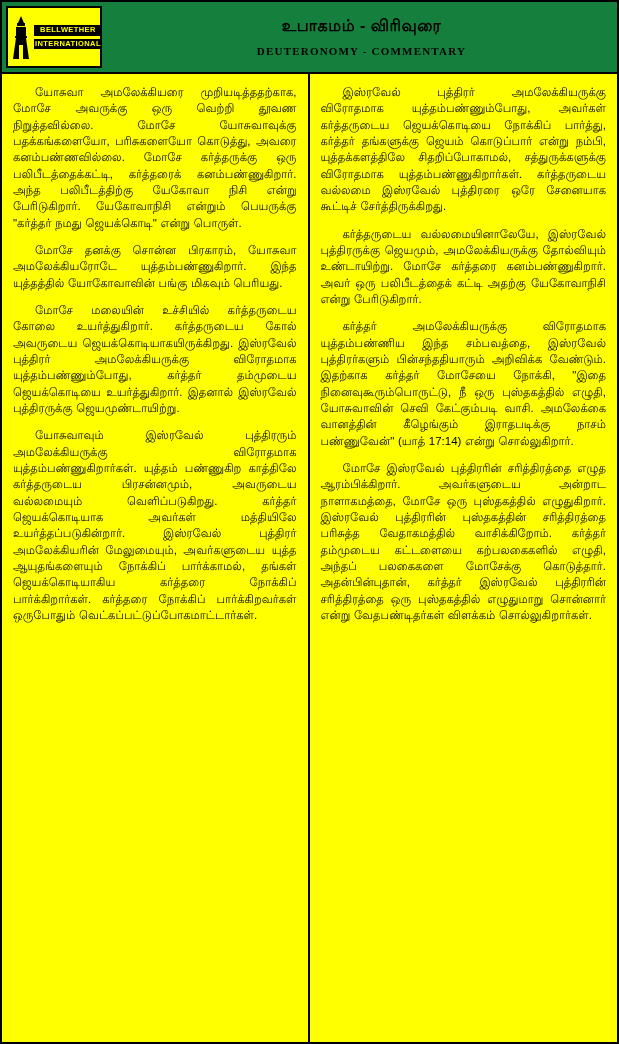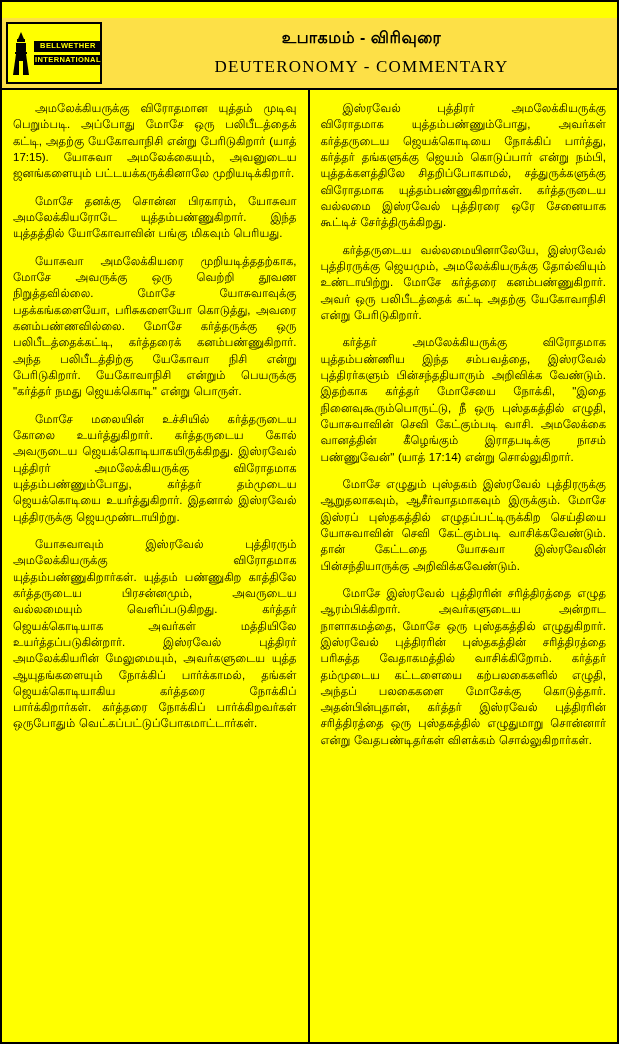--- a/index.html
+++ b/index.html
@@ -19,22 +19,21 @@
     position: relative;
     overflow: hidden;
   }
   
   .header {
     height: 72px;
     box-sizing: border-box;
     border-bottom: 2px solid #000000;
     display: flex;
     align-items: stretch;
-    background: #fde047;
-    margin-top: 16px;
+    background: #15803d;
   }
   .logo-box {
     width: 96px;
     box-sizing: border-box;
     border: 2px solid #000000;
     margin: 4px;
     background: #ffff00;
     display: flex;
     align-items: center;
     justify-content: flex-start;
@@ -77,22 +76,22 @@
     padding: 2px 0;
   }
   .title-tamil {
     font-size: 16px;
     font-weight: bold;
     color: #000000;
     letter-spacing: 0.5px;
     font-family: "Liberation Sans", sans-serif;
   }
   .title-english {
-    font-size: 17px;
-    font-weight: normal;
+    font-size: 11px;
+    font-weight: bold;
     color: #000000;
     letter-spacing: 1.2px;
     font-family: "Liberation Serif", serif;
     text-align: right;
   }
   
   .columns {
     display: flex;
     height: calc(1044px - 72px - 4px);
     box-sizing: border-box;
@@ -147,30 +146,28 @@
       <div class="title-tamil">உபாகமம் - விரிவுரை</div>
       <div class="title-english">DEUTERONOMY  -  COMMENTARY</div>
     </div>
 
 
   </div>
 
   <div class="columns">
 
     <div class="col left">
-      <p class="para">அமலேக்கியருக்கு விரோதமான யுத்தம் முடிவு பெறும்படி. அப்போது மோசே ஒரு பலிபீடத்தைக் கட்டி, அதற்கு யேகோவாநிசி என்று பேரிடுகிறார் (யாத் 17:15). யோசுவா அமலேக்கையும், அவனுடைய ஜனங்களையும் பட்டயக்கருக்கினாலே முறியடிக்கிறார்.</p>
+      <p class="para">யோசுவா அமலேக்கியரை முறியடித்ததற்காக, மோசே அவருக்கு ஒரு வெற்றி தூவண நிறுத்தவில்லை. மோசே யோசுவாவுக்கு பதக்கங்களையோ, பரிசுகளையோ கொடுத்து, அவரை கனம்பண்ணவில்லை. மோசே கர்த்தருக்கு ஒரு பலிபீடத்தைக்கட்டி, கர்த்தரைக் கனம்பண்ணுகிறார். அந்த பலிபீடத்திற்கு யேகோவா நிசி என்று பேரிடுகிறார். யேகோவாநிசி என்றும் பெயருக்கு "கர்த்தர் நமது ஜெயக்கொடி" என்று பொருள்.</p>
       <p class="para">மோசே தனக்கு சொன்ன பிரகாரம், யோசுவா அமலேக்கியரோடே யுத்தம்பண்ணுகிறார். இந்த யுத்தத்தில் யோகோவாவின் பங்கு மிகவும் பெரியது.</p>
-      <p class="para">யோசுவா அமலேக்கியரை முறியடித்ததற்காக, மோசே அவருக்கு ஒரு வெற்றி தூவண நிறுத்தவில்லை. மோசே யோசுவாவுக்கு பதக்கங்களையோ, பரிசுகளையோ கொடுத்து, அவரை கனம்பண்ணவில்லை. மோசே கர்த்தருக்கு ஒரு பலிபீடத்தைக்கட்டி, கர்த்தரைக் கனம்பண்ணுகிறார். அந்த பலிபீடத்திற்கு யேகோவா நிசி என்று பேரிடுகிறார். யேகோவாநிசி என்றும் பெயருக்கு "கர்த்தர் நமது ஜெயக்கொடி" என்று பொருள்.</p>
       <p class="para">மோசே மலையின் உச்சியில் கர்த்தருடைய கோலை உயர்த்துகிறார். கர்த்தருடைய கோல் அவருடைய ஜெயக்கொடியாகயிருக்கிறது. இஸ்ரவேல் புத்திரர் அமலேக்கியருக்கு விரோதமாக யுத்தம்பண்ணும்போது, கர்த்தர் தம்முடைய ஜெயக்கொடியை உயர்த்துகிறார். இதனால் இஸ்ரவேல் புத்திரருக்கு ஜெயமுண்டாயிற்று.</p>
       <p class="para">யோசுவாவும் இஸ்ரவேல் புத்திரரும் அமலேக்கியருக்கு விரோதமாக யுத்தம்பண்ணுகிறார்கள். யுத்தம் பண்ணுகிற காத்திலே கர்த்தருடைய பிரசன்னமும், அவருடைய வல்லமையும் வெளிப்படுகிறது. கர்த்தர் ஜெயக்கொடியாக அவர்கள் மத்தியிலே உயர்த்தப்படுகின்றார். இஸ்ரவேல் புத்திரர் அமலேக்கியரின் மேலுமையும், அவர்களுடைய யுத்த ஆயுதங்களையும் நோக்கிப் பார்க்காமல், தங்கள் ஜெயக்கொடியாகிய கர்த்தரை நோக்கிப் பார்க்கிறார்கள். கர்த்தரை நோக்கிப் பார்க்கிறவர்கள் ஒருபோதும் வெட்கப்பட்டுப்போகமாட்டார்கள்.</p>
     </div>
 
     <div class="col right">
       <p class="para">இஸ்ரவேல் புத்திரர் அமலேக்கியருக்கு விரோதமாக யுத்தம்பண்ணும்போது, அவர்கள் கர்த்தருடைய ஜெயக்கொடியை நோக்கிப் பார்த்து, கர்த்தர் தங்களுக்கு ஜெயம் கொடுப்பார் என்று நம்பி, யுத்தக்களத்திலே சிதறிப்போகாமல், சத்துருக்களுக்கு விரோதமாக யுத்தம்பண்ணுகிறார்கள். கர்த்தருடைய வல்லமை இஸ்ரவேல் புத்திரரை ஒரே சேனையாக கூட்டிச் சேர்த்திருக்கிறது.</p>
       <p class="para">கர்த்தருடைய வல்லமையினாலேயே, இஸ்ரவேல் புத்திரருக்கு ஜெயமும், அமலேக்கியருக்கு தோல்வியும் உண்டாயிற்று. மோசே கர்த்தரை கனம்பண்ணுகிறார். அவர் ஒரு பலிபீடத்தைக் கட்டி அதற்கு யேகோவாநிசி என்று பேரிடுகிறார்.</p>
       <p class="para">கர்த்தர் அமலேக்கியருக்கு விரோதமாக யுத்தம்பண்ணிய இந்த சம்பவத்தை, இஸ்ரவேல் புத்திரர்களும் பின்சந்ததியாரும் அறிவிக்க வேண்டும். இதற்காக கர்த்தர் மோசேயை நோக்கி, "இதை நினைவுகூரும்பொருட்டு, நீ ஒரு புஸ்தகத்தில் எழுதி, யோசுவாவின் செவி கேட்கும்படி வாசி. அமலேக்கை வானத்தின் கீழெங்கும் இராதபடிக்கு நாசம் பண்ணுவேன்" (யாத் 17:14) என்று சொல்லுகிறார்.</p>
-      <p class="para">மோசே எழுதும் புஸ்தகம் இஸ்ரவேல் புத்திரருக்கு ஆறுதலாகவும், ஆசீர்வாதமாகவும் இருக்கும். மோசே இஸ்ரப் புஸ்தகத்தில் எழுதப்பட்டிருக்கிற செய்தியை யோசுவாவின் செவி கேட்கும்படி வாசிக்கவேண்டும். தான் கேட்டதை யோசுவா இஸ்ரவேலின் பின்சந்தியாருக்கு அறிவிக்கவேண்டும்.</p>
       <p class="para">மோசே இஸ்ரவேல் புத்திரரின் சரித்திரத்தை எழுத ஆரம்பிக்கிறார். அவர்களுடைய அன்றாட நாளாகமத்தை, மோசே ஒரு புஸ்தகத்தில் எழுதுகிறார். இஸ்ரவேல் புத்திரரின் புஸ்தகத்தின் சரித்திரத்தை பரிசுத்த வேதாகமத்தில் வாசிக்கிறோம். கர்த்தர் தம்முடைய கட்டளையை கற்பலகைகளில் எழுதி, அந்தப் பலகைகளை மோசேக்கு கொடுத்தார். அதன்பின்புதான், கர்த்தர் இஸ்ரவேல் புத்திரரின் சரித்திரத்தை ஒரு புஸ்தகத்தில் எழுதுமாறு சொன்னார் என்று வேதபண்டிதர்கள் விளக்கம் சொல்லுகிறார்கள்.</p>
     </div>
 
   </div>
 
 </div>
 
 </body></html>

